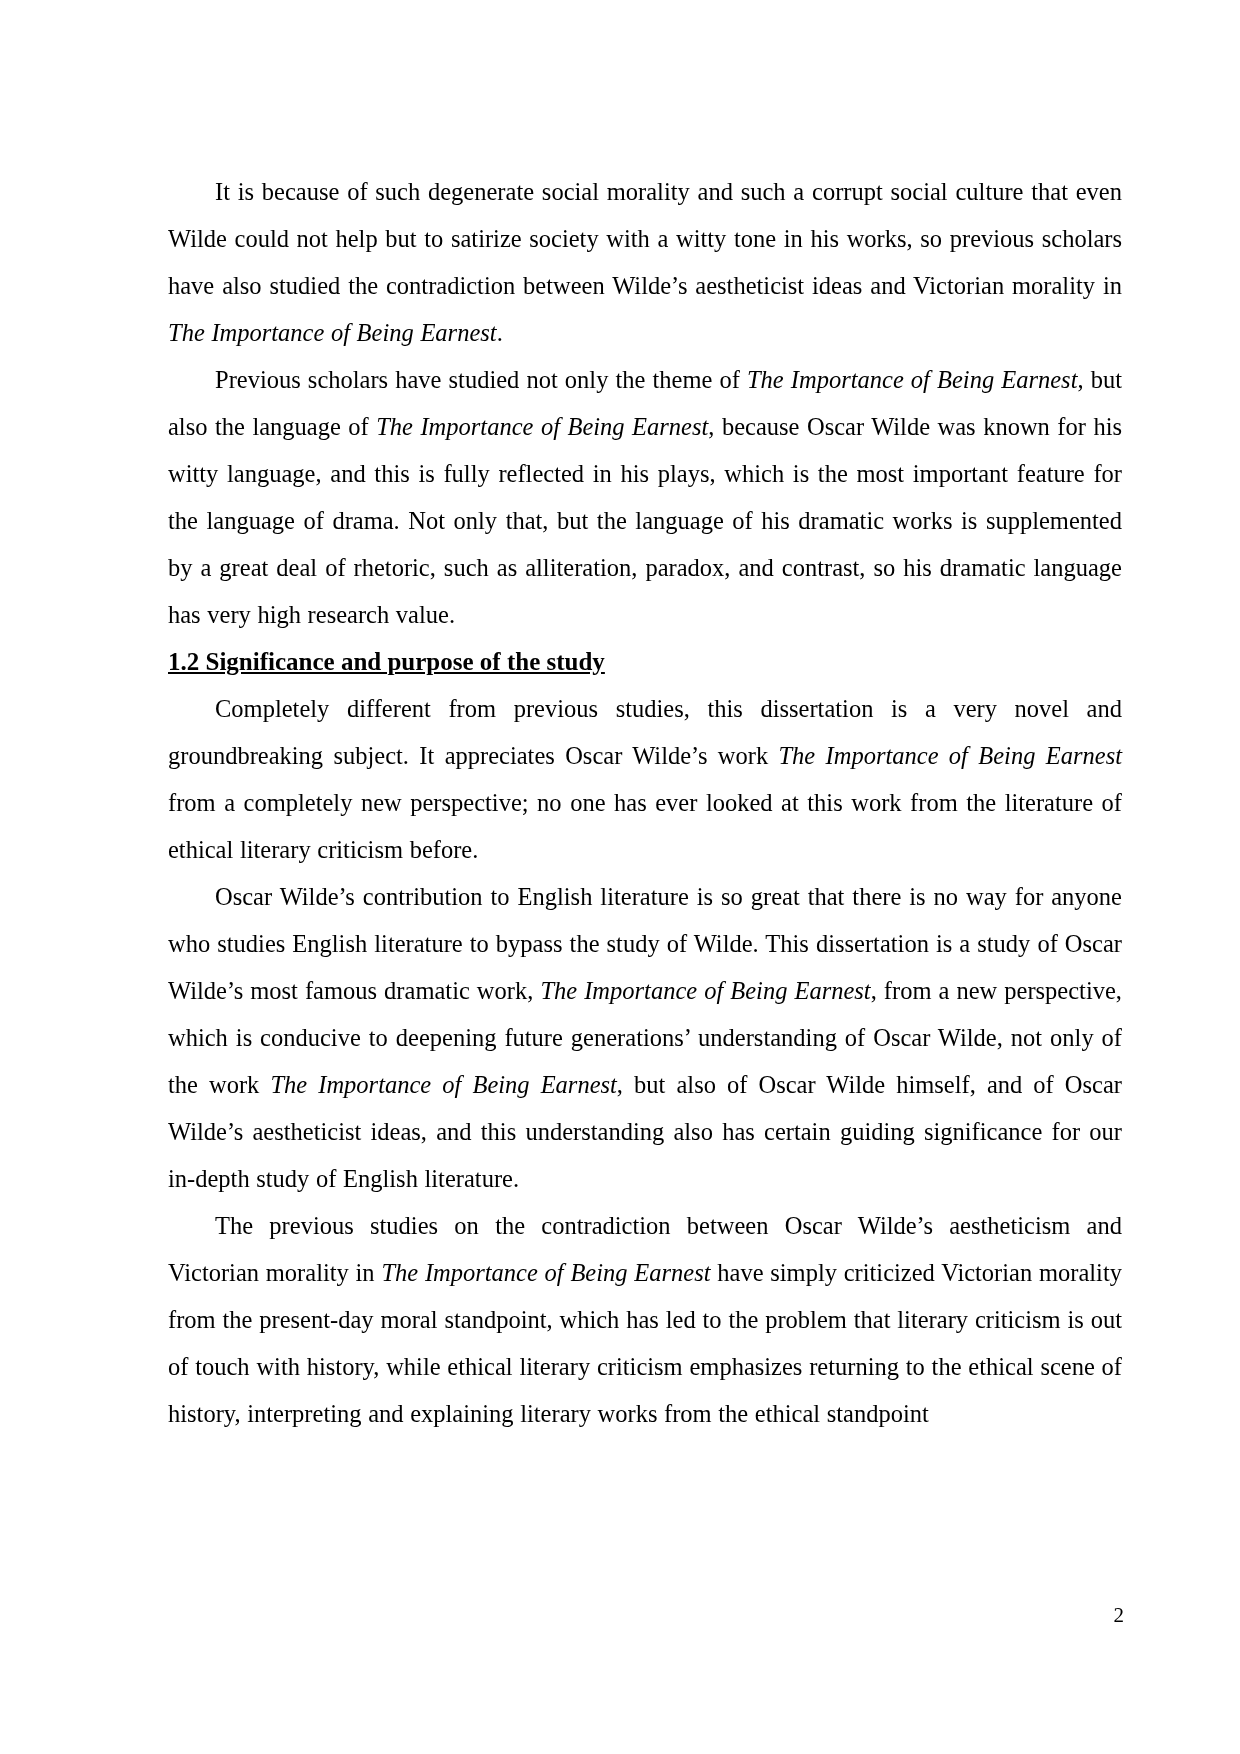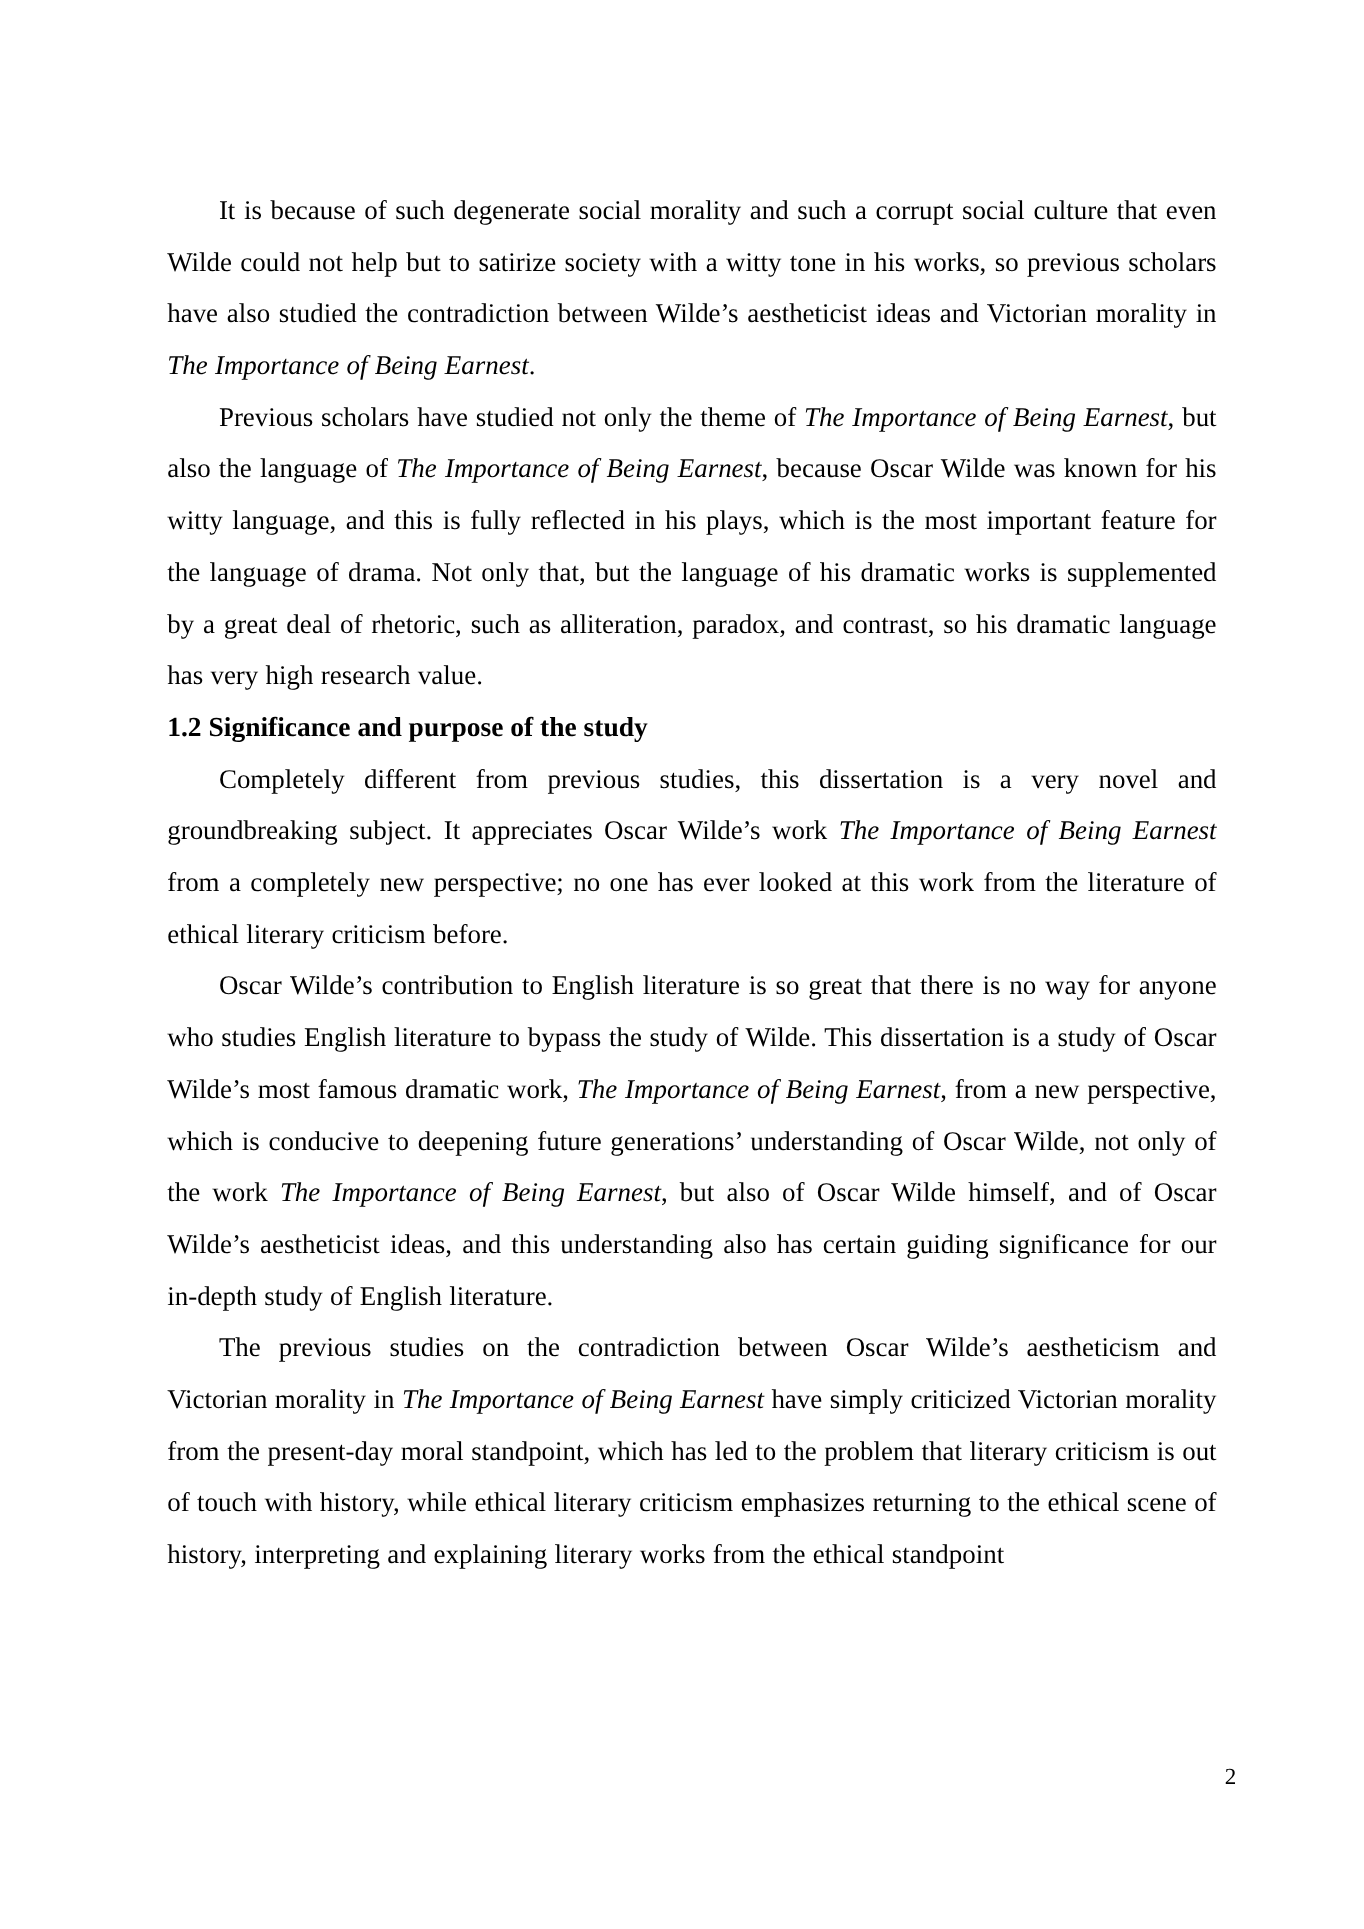--- a/index.html
+++ b/index.html
@@ -11,21 +11,21 @@
     position: relative;
     width: 1240px;
     height: 1754px;
     background: #ffffff;
     color: #000000;
     font-family: "Liberation Serif", "DejaVu Serif", serif;
     overflow: hidden;
   }
   .content {
     position: absolute;
-    left: 152px;
+    left: 168px;
     top: 168px;
     width: 954px;
   }
   .content p {
     margin: 0;
     font-size: 24.5px;
     line-height: 47px;
     text-align: justify;
     text-indent: 47px;
     word-spacing: 0.5px;
@@ -34,20 +34,21 @@
     font-style: italic;
   }
   h2.section-heading {
     margin: 0;
     font-size: 25px;
     line-height: 47px;
     font-weight: bold;
     text-align: left;
     text-indent: 0;
     font-family: "Liberation Serif", "DejaVu Serif", serif;
+    text-decoration: underline;
   }
   .page-number {
     position: absolute;
     top: 1602px;
     right: 116px;
     font-size: 21px;
     line-height: 26px;
     color: #000000;
     font-family: "Liberation Serif", "DejaVu Serif", serif;
   }

